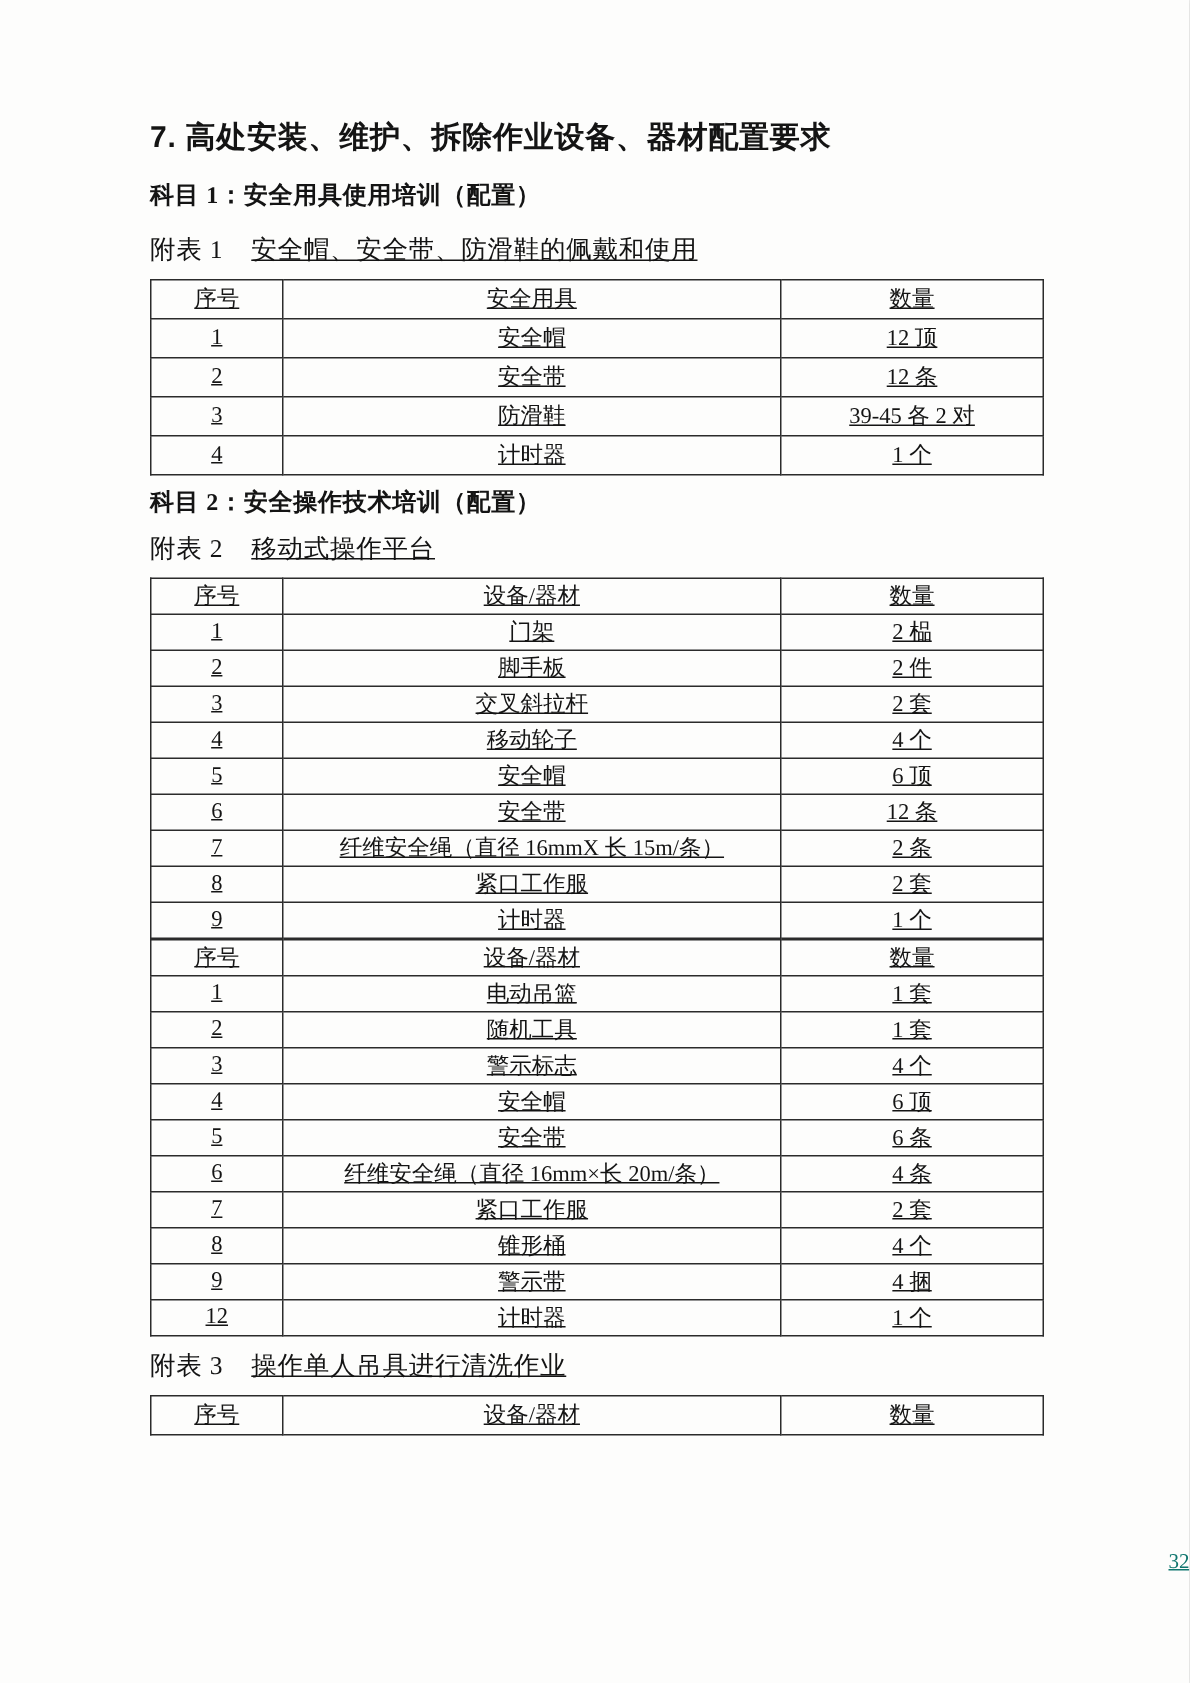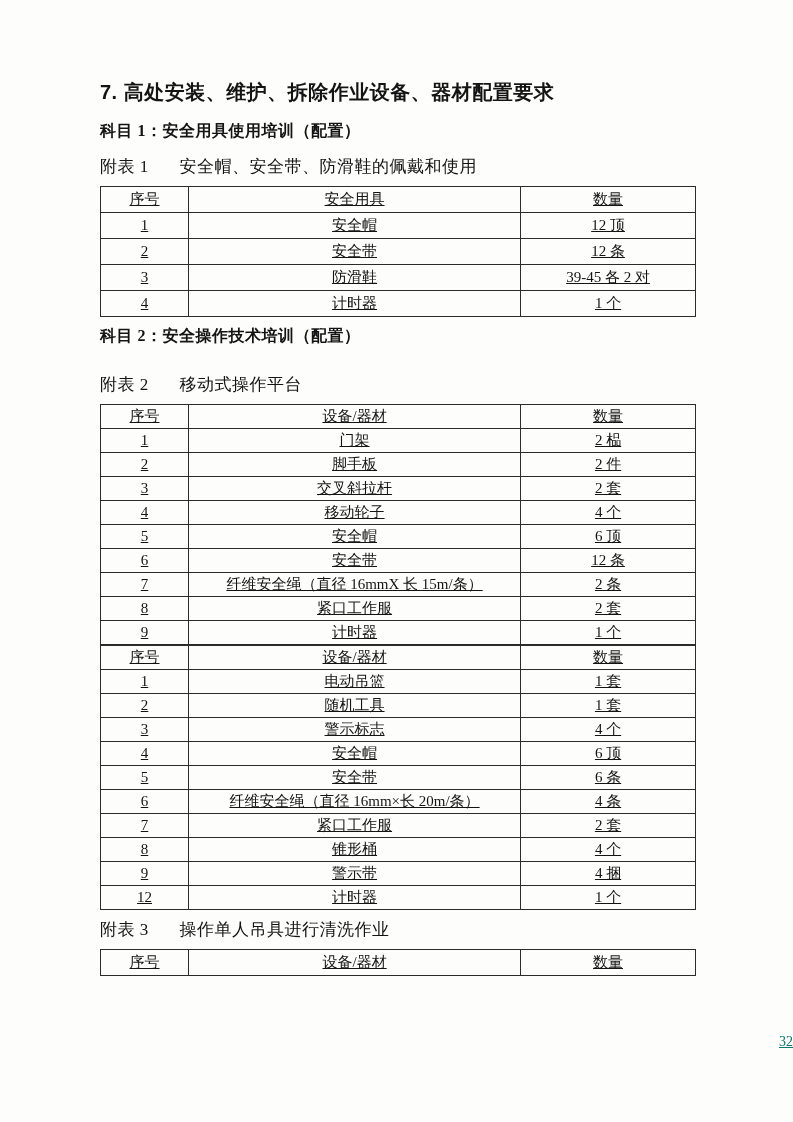--- a/index.html
+++ b/index.html
@@ -21,28 +21,28 @@
     margin:0 0 13px 0;
     font-family:"Liberation Sans","DejaVu Sans",sans-serif;
     font-size:20px;line-height:26px;
     font-weight:bold;letter-spacing:.5px;
   }
   .subject{
     margin:0 0 12px 0;
     font-size:16px;line-height:26px;
     font-weight:bold;letter-spacing:.5px;
   }
-  .subject.second{margin-top:6px;margin-bottom:25px;}
+  .subject.second{margin-top:6px;margin-bottom:6px;}
   .caption{
     margin:0 0 8px 0;
     font-size:17px;line-height:22px;
     font-weight:normal;letter-spacing:.5px;
   }
   .caption .cap-label{display:inline-block;}
-  .caption .cap-title{display:inline-block;margin-left:26px;}
+  .caption .cap-title{display:inline-block;margin-left:14px;text-decoration:underline;}
   table.doc-table{
     width:100%;
     border-collapse:collapse;
     table-layout:fixed;
     text-decoration:underline;
   }
   table.doc-table th,table.doc-table td{
     border:1.6px solid #2b2b2b;
     text-align:center;
     vertical-align:middle;

